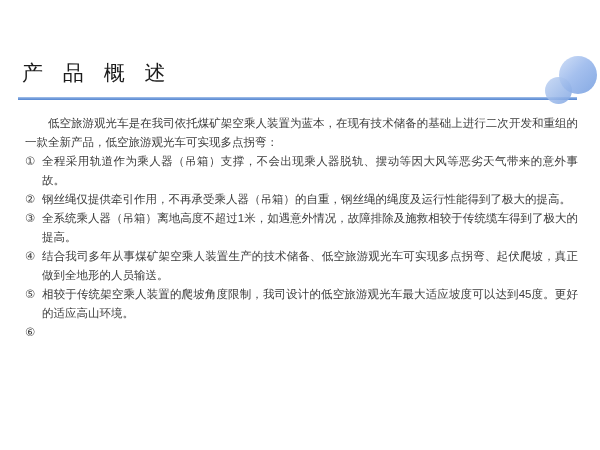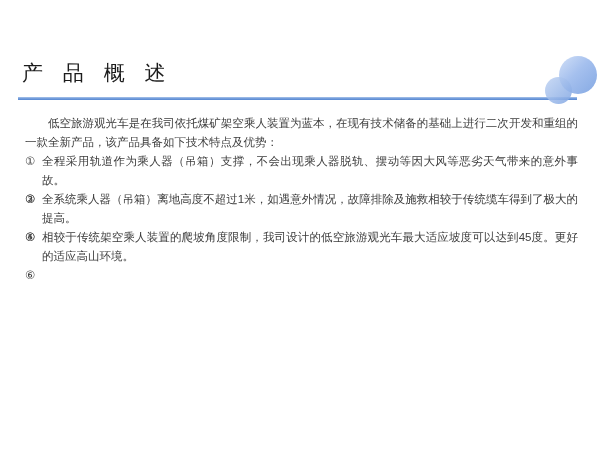--- a/index.html
+++ b/index.html
@@ -90,36 +90,38 @@
 
   <h1 class="slide-title">产 品 概 述</h1>
 
   <div class="title-rule"></div>
 
   <div class="deco-circle deco-circle-large"></div>
   <div class="deco-circle deco-circle-small"></div>
 
   <div class="body-text">
 
-    <p class="intro-paragraph">低空旅游观光车是在我司依托煤矿架空乘人装置为蓝本，在现有技术储备的基础上进行二次开发和重组的一款全新产品，该产品具备如下技术特点及优势：</p>
+    <p class="intro-paragraph">低空旅游观光车是在我司依托煤矿架空乘人装置为蓝本，在现有技术储备的基础上进行二次开发和重组的一款全新产品，低空旅游观光车可实现多点拐弯：</p>
 
     <ul class="feature-list">
       <li class="feature-item">
         <span class="feature-marker">①</span>
         <span class="feature-text">全程采用轨道作为乘人器（吊箱）支撑，不会出现乘人器脱轨、摆动等因大风等恶劣天气带来的意外事故。</span>
       </li>
       <li class="feature-item">
         <span class="feature-marker">②</span>
+        <span class="feature-text">钢丝绳仅提供牵引作用，不再承受乘人器（吊箱）的自重，钢丝绳的绳度及运行性能得到了极大的提高。</span>
       </li>
       <li class="feature-item">
         <span class="feature-marker">③</span>
         <span class="feature-text">全系统乘人器（吊箱）离地高度不超过1米，如遇意外情况，故障排除及施救相较于传统缆车得到了极大的提高。</span>
       </li>
       <li class="feature-item">
         <span class="feature-marker">④</span>
+        <span class="feature-text">结合我司多年从事煤矿架空乘人装置生产的技术储备、低空旅游观光车可实现多点拐弯、起伏爬坡，真正做到全地形的人员输送。</span>
       </li>
       <li class="feature-item">
         <span class="feature-marker">⑤</span>
         <span class="feature-text">相较于传统架空乘人装置的爬坡角度限制，我司设计的低空旅游观光车最大适应坡度可以达到45度。更好的适应高山环境。</span>
       </li>
       <li class="feature-item">
         <span class="feature-marker">⑥</span>
       </li>
     </ul>
 

